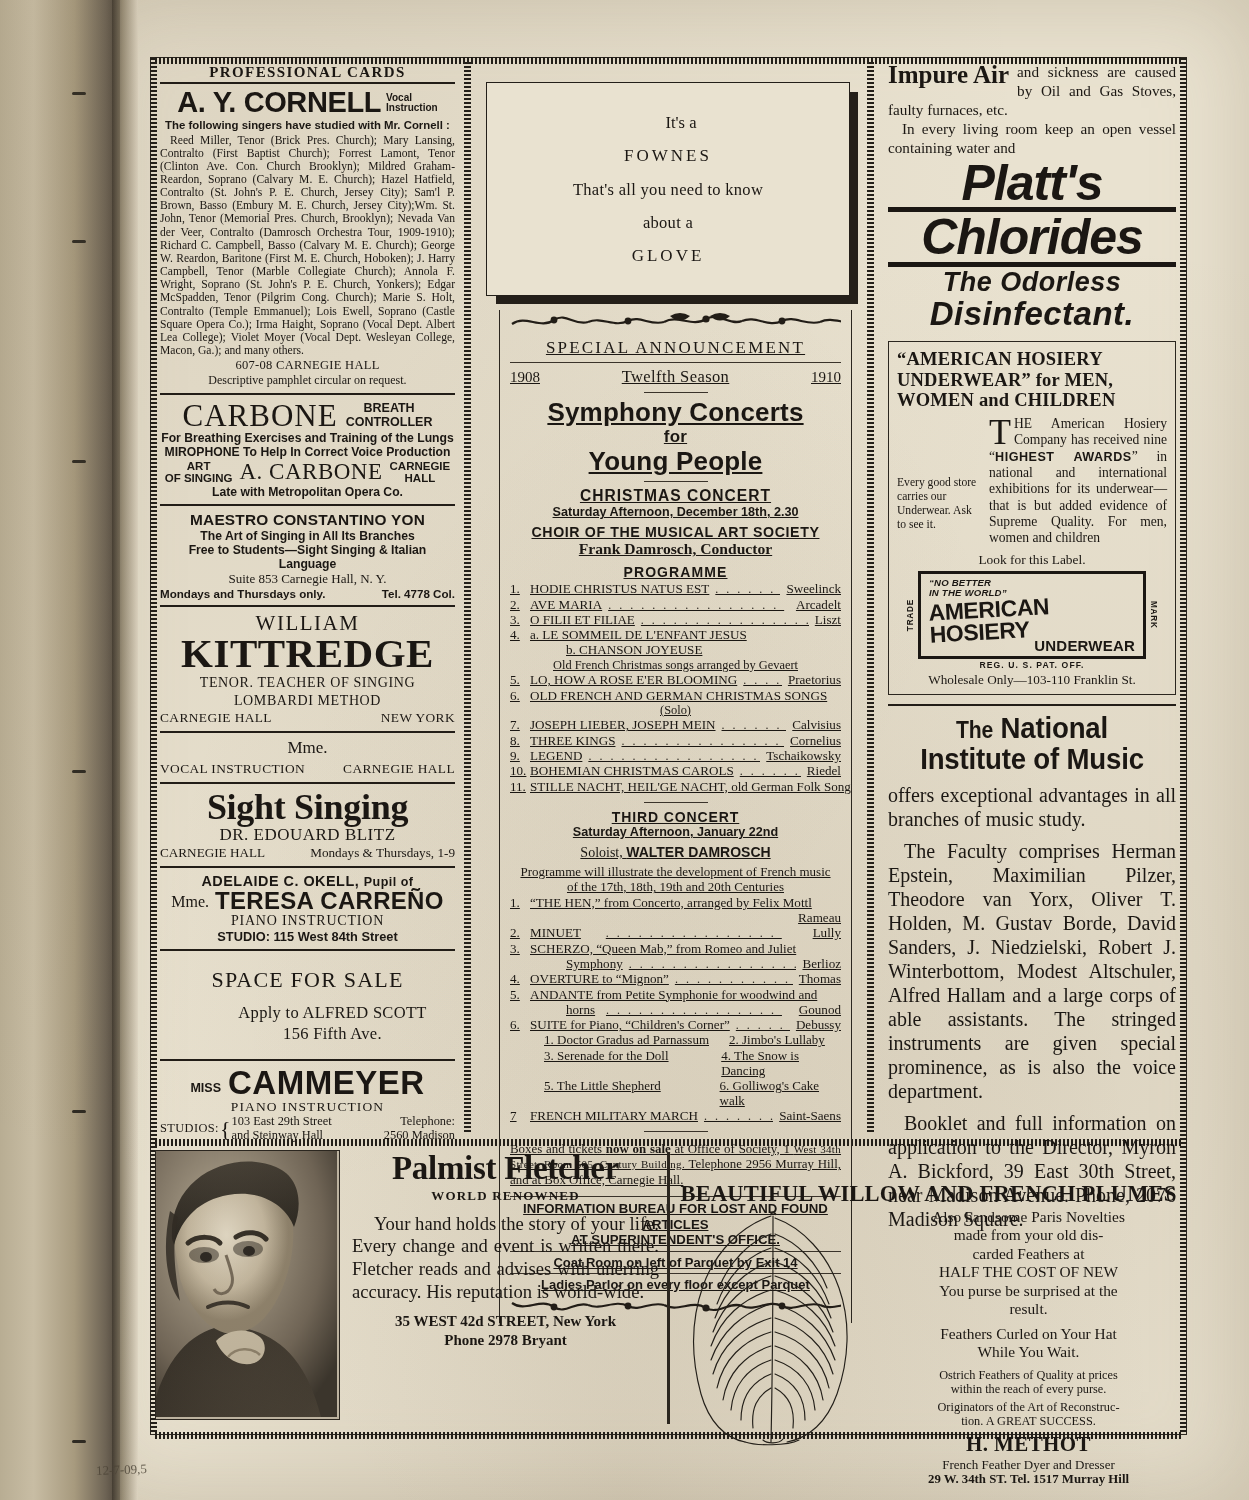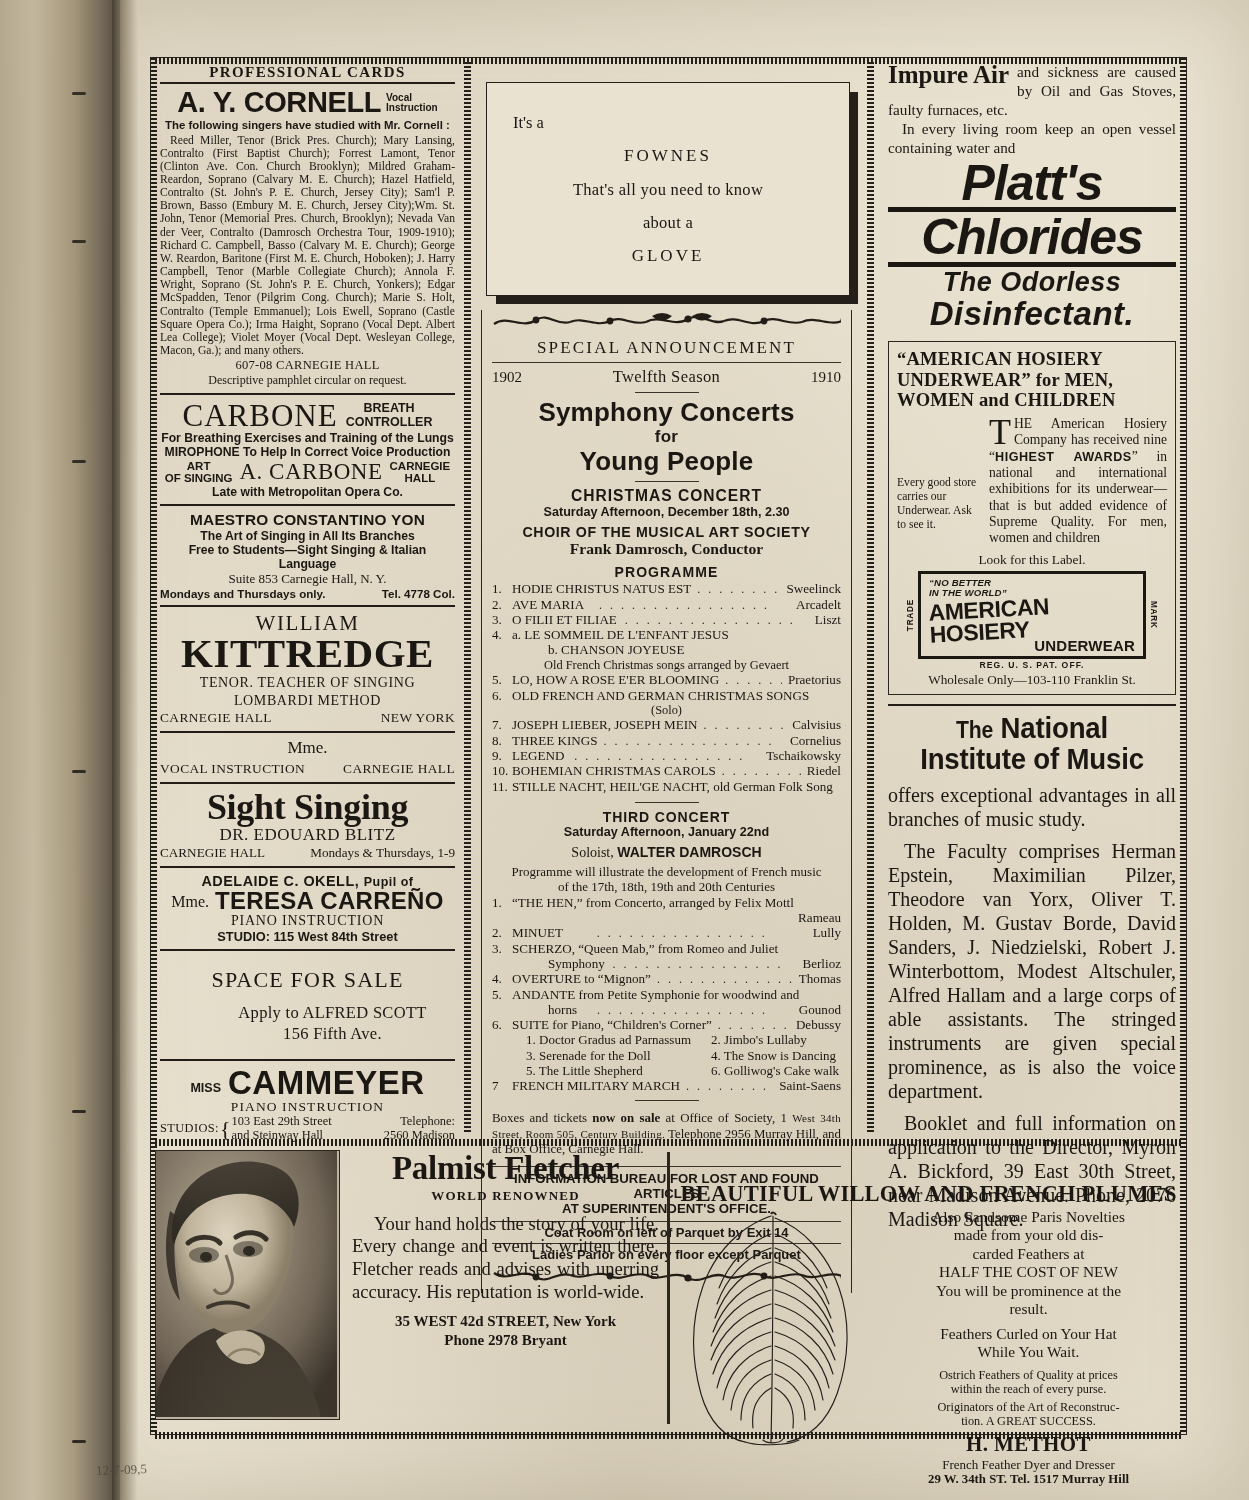--- a/index.html
+++ b/index.html
@@ -128,26 +128,26 @@
 
   
   .fownes-wrap{position:relative;margin:24px 8px 0 8px;}
   .fownes{
     position:relative;border:1.6px solid #231f19;height:212px;background:#e9e2d0;
     display:flex;flex-direction:column;justify-content:center;
   }
   .fownes .shadow-r{position:absolute;right:-9px;top:9px;width:9px;height:212px;background:#241f19;}
   .fownes .shadow-b{position:absolute;left:9px;bottom:-9px;width:100%;height:9px;background:#241f19;}
   .fw-l{font-family:"Liberation Serif",serif;font-size:16.5px;line-height:2.0;}
-  .fw-a{padding-left:26px;}
+  .fw-a{padding-left:26px;text-align:center;}
   .fw-c{text-align:center;letter-spacing:3px;font-size:17px;}
   .fw-t{text-align:center;letter-spacing:.3px;}
 
   
-  .prog{position:relative;margin:14px 6px 0 3px;border-left:1.4px solid #2b261f;border-right:1.4px solid #2b261f;padding:0 10px 6px;}
+  .prog{position:relative;margin:14px 6px 0 21px;border-left:1.4px solid #2b261f;border-right:1.4px solid #2b261f;padding:0 10px 6px;text-decoration:underline;}
   .orn{height:22px;width:100%;overflow:hidden;}
   .orn svg{display:block;}
   .orn.bot{transform:scaleY(-1);}
   .spec{font-family:"Liberation Serif",serif;font-size:17px;letter-spacing:2.2px;text-align:center;margin:6px 0 4px;}
   .seasonrow{display:flex;justify-content:space-between;align-items:center;font-family:"Liberation Serif",serif;font-size:15px;}
   .seasonrow .mid{font-size:16.5px;letter-spacing:.4px;}
   .shortrule{width:64px;border:0;border-top:1px solid #3a332a;margin:5px auto;}
   .sc-title{font-family:"Liberation Sans",sans-serif;font-weight:bold;font-size:26px;text-align:center;letter-spacing:.2px;line-height:1.12;}
   .sc-for{font-family:"Liberation Sans",sans-serif;font-weight:bold;font-size:17px;text-align:center;letter-spacing:.2px;}
   .cc{font-family:"Liberation Sans",sans-serif;font-weight:bold;font-size:15.6px;text-align:center;letter-spacing:1px;}
@@ -435,21 +435,21 @@
                 <circle cx="352" cy="10" r="3.4"></circle>
                 <path d="M160 6 q10 -6 20 0 q-10 9 -20 0z"></path>
                 <path d="M200 6 q10 -6 20 0 q-10 9 -20 0z"></path>
               </g>
             </svg>
           </div>
 
           <div class="spec">SPECIAL  ANNOUNCEMENT</div>
           <hr class="rule-thin">
           <div class="seasonrow">
-            <span>1902</span>
+            <span>1908</span>
             <span class="mid">Twelfth Season</span>
             <span>1910</span>
           </div>
           <hr class="shortrule">
           <div class="sc-title">Symphony Concerts</div>
           <div class="sc-for">for</div>
           <div class="sc-title">Young People</div>
           <hr class="shortrule">
 
           <div>
@@ -789,21 +789,21 @@
                 <path d="M88 232 C 92 236, 104 236, 108 231"></path>
               </g>
               <path d="M96 6 C 97 4, 100 4, 101 7" stroke="#231f19" stroke-width="2" fill="none"></path>
             </svg>
           </div>
           <div class="wp-txt">
             <div class="big">Also handsome Paris Novelties</div>
             <div class="big">made from your old dis-</div>
             <div class="big">carded Feathers at</div>
             <div class="big">HALF THE COST OF NEW</div>
-            <div class="big">You will be prominence at the</div>
+            <div class="big">You purse be surprised at the</div>
             <div class="big">result.</div>
             <div class="big" style="margin-top:6px">Feathers Curled on Your Hat</div>
             <div class="big">While You Wait.</div>
             <div class="sm" style="margin-top:6px">Ostrich Feathers of Quality at prices</div>
             <div class="sm">within the reach of every purse.</div>
             <div class="sm" style="margin-top:4px">Originators of the Art of Reconstruc-</div>
             <div class="sm">tion.  A GREAT SUCCESS.</div>
             <div class="wp-name">H. METHOT</div>
             <div class="wp-sub">French Feather Dyer and Dresser</div>
             <div class="wp-sub2">29 W. 34th ST.   Tel. 1517 Murray Hill</div>

